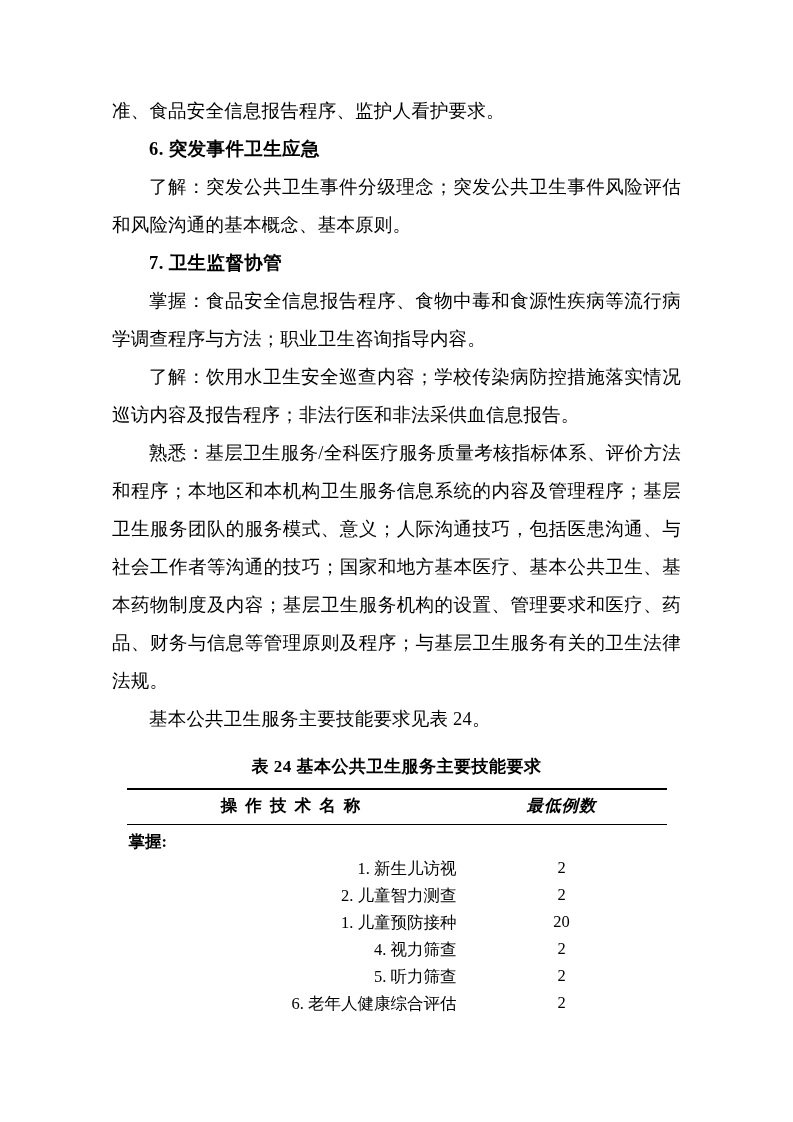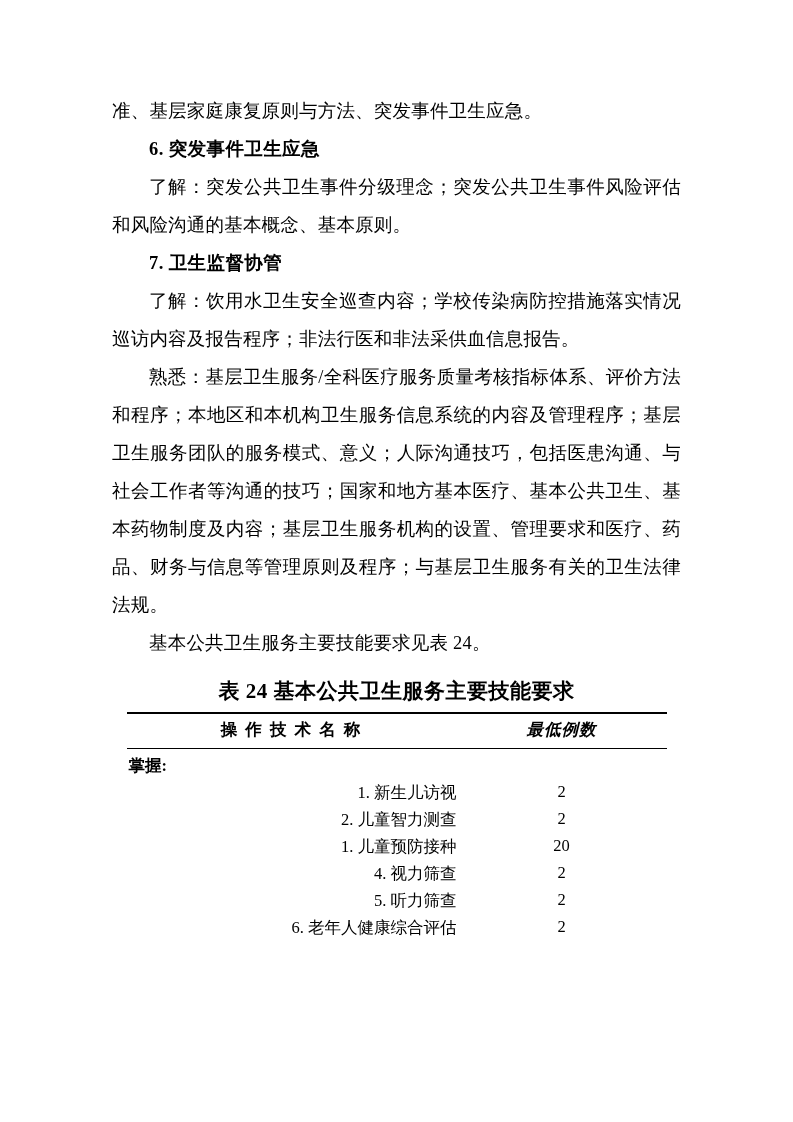--- a/index.html
+++ b/index.html
@@ -37,21 +37,21 @@
   }
   .heading {
     font-size: 18.5px;
     line-height: 38px;
     font-weight: bold;
     margin: 0;
     text-indent: 37px;
     letter-spacing: 0.4px;
   }
   .table-title {
-    font-size: 21px;
+    font-size: 17px;
     font-weight: bold;
     text-align: center;
     line-height: 34px;
     margin: 12px 0 4px 0;
     letter-spacing: 0.5px;
   }
   table.skills {
     width: 540px;
     margin: 0 auto;
     border-collapse: collapse;
@@ -99,29 +99,30 @@
     text-align: center;
     font-size: 14px;
     font-family: "Liberation Serif", serif;
   }
 </style>
 </head>
 <body>
 
 <div class="page">
 
-  <p class="para">准、基层家庭康复原则与方法、突发事件卫生应急。</p>
+  <p class="para">准、食品安全信息报告程序、监护人看护要求。</p>
 
   <h3 class="heading">6. 突发事件卫生应急</h3>
 
 
   <p class="para indent">了解：突发公共卫生事件分级理念；突发公共卫生事件风险评估和风险沟通的基本概念、基本原则。</p>
 
   <h3 class="heading">7. 卫生监督协管</h3>
 
+  <p class="para indent">掌握：食品安全信息报告程序、食物中毒和食源性疾病等流行病学调查程序与方法；职业卫生咨询指导内容。</p>
 
   <p class="para indent">了解：饮用水卫生安全巡查内容；学校传染病防控措施落实情况巡访内容及报告程序；非法行医和非法采供血信息报告。</p>
 
   <p class="para indent">熟悉：基层卫生服务/全科医疗服务质量考核指标体系、评价方法和程序；本地区和本机构卫生服务信息系统的内容及管理程序；基层卫生服务团队的服务模式、意义；人际沟通技巧，包括医患沟通、与社会工作者等沟通的技巧；国家和地方基本医疗、基本公共卫生、基本药物制度及内容；基层卫生服务机构的设置、管理要求和医疗、药品、财务与信息等管理原则及程序；与基层卫生服务有关的卫生法律法规。</p>
 
   <p class="para indent">基本公共卫生服务主要技能要求见表 24。</p>
 
   <div class="table-title">表 24 基本公共卫生服务主要技能要求</div>
 
   <table class="skills">

